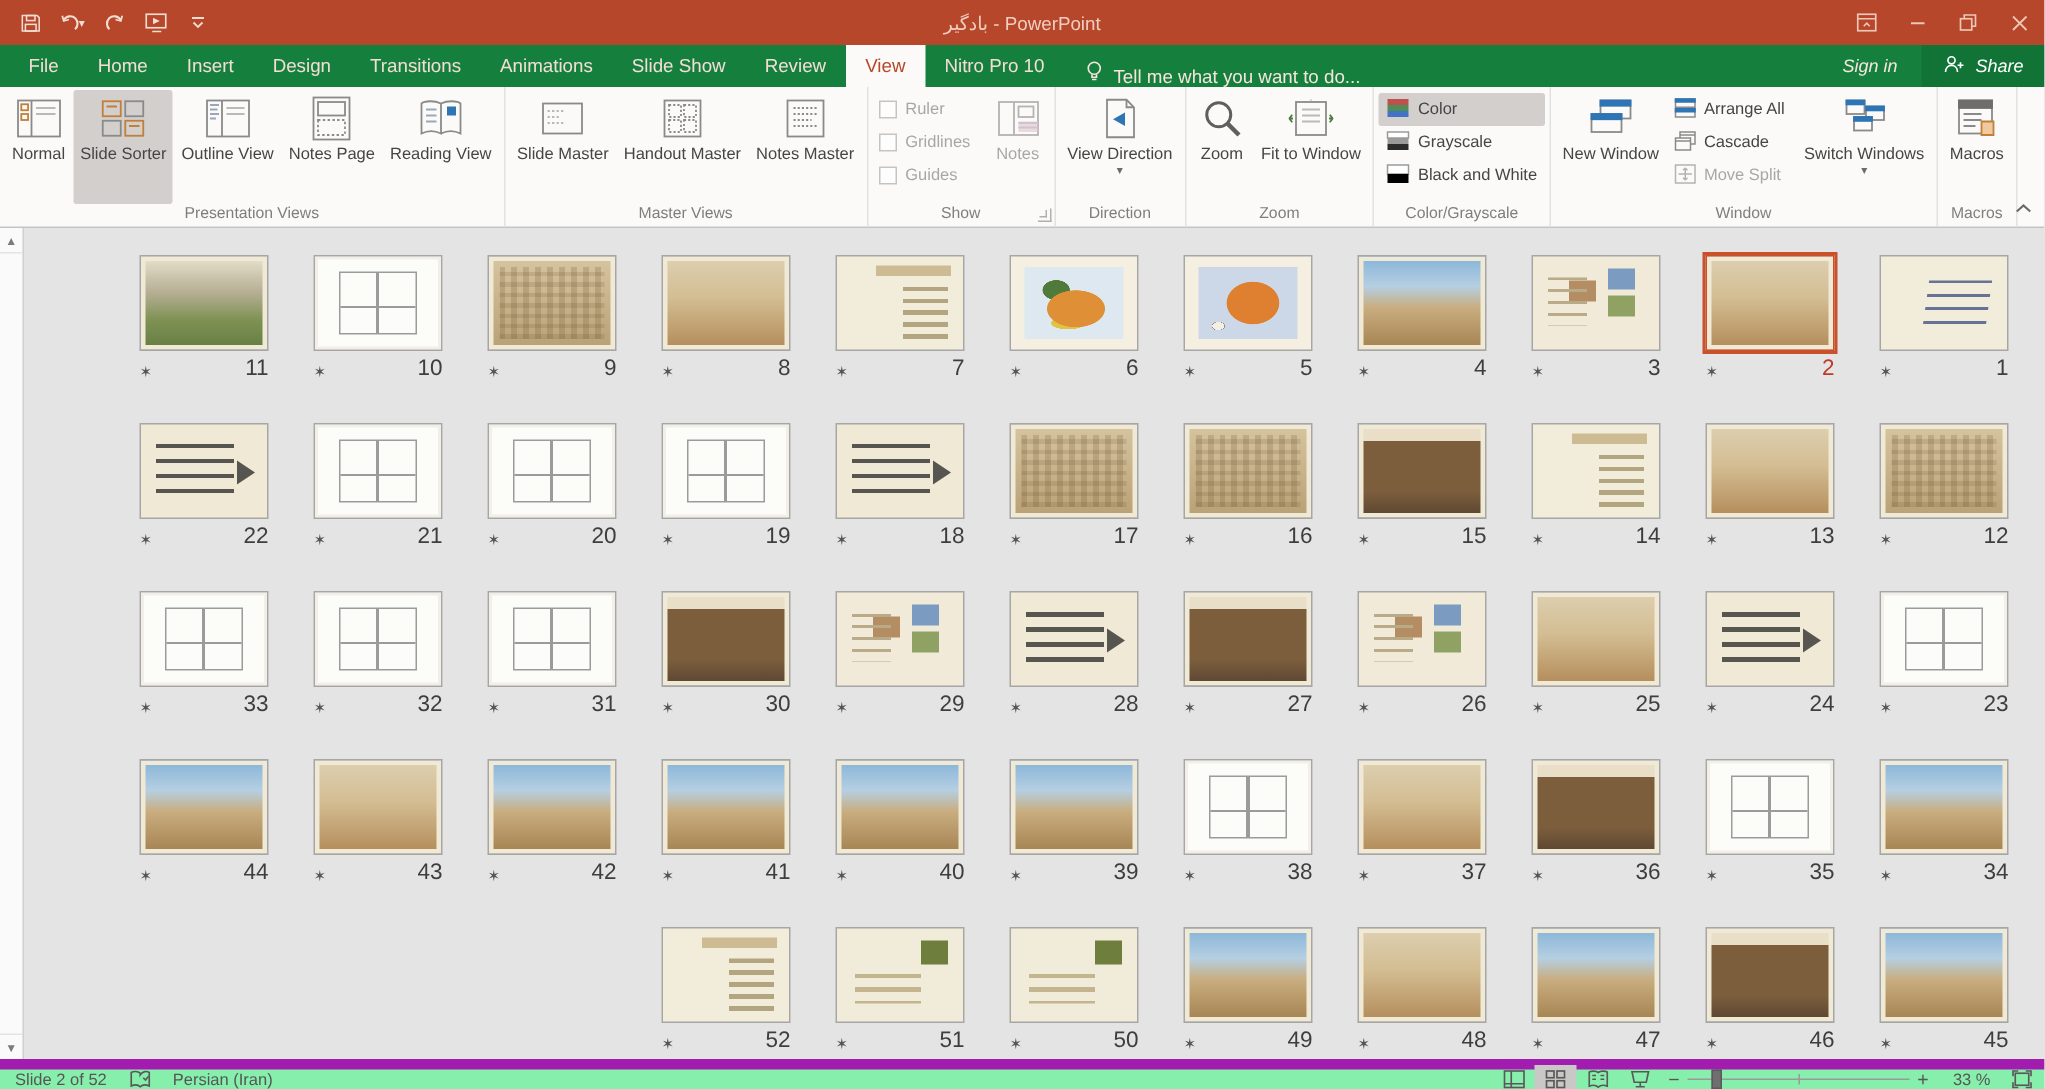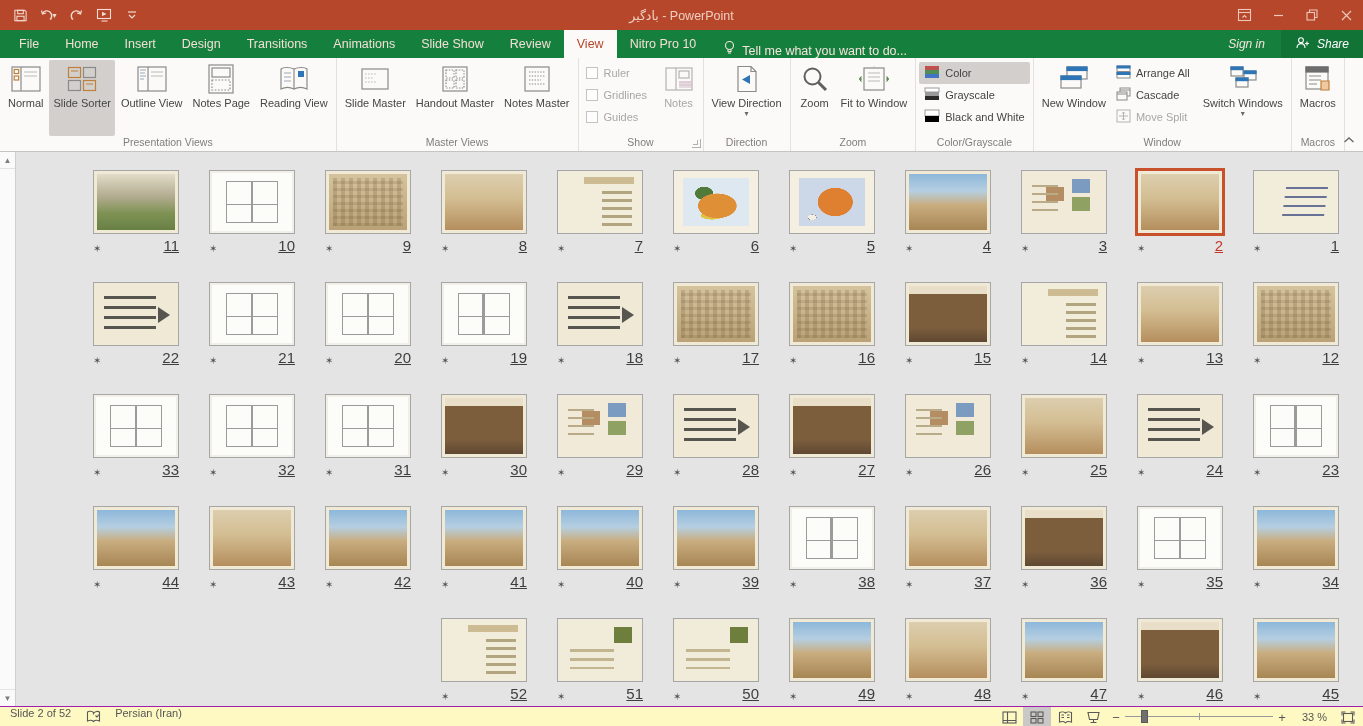--- a/index.html
+++ b/index.html
@@ -50,21 +50,21 @@
   .vscroll { position:absolute; left:0; top:0; bottom:0; width:16px; background:#fafafa; border-right:1px solid #cfcfcf; }
   .vs-btn { height:17px; display:flex; align-items:center; justify-content:center; color:#7c7c7c; font-size:8px; border-bottom:1px solid #e4e4e4; }
   .vs-btn.bottom { position:absolute; bottom:0; left:0; right:0; border-bottom:none; border-top:1px solid #e4e4e4; }
   .grid { position:absolute; left:16px; top:0; right:0; bottom:0; }
   .srow { display:flex; height:112px; padding-top:18px; margin-left:62px; }
   .scell { width:116px; display:flex; flex-direction:column; align-items:center; flex:0 0 auto; }
   .sthumb { width:86px; height:64px; background:#fff; border:1px solid #a6a6a6; position:relative; overflow:hidden; }
   .scell.selected .sthumb { border-color:#c8502a; outline:2px solid #c8502a; }
   .sinfo { width:86px; display:flex; justify-content:space-between; align-items:flex-end; margin-top:3px; }
   .sstar { font-size:10px; color:#565656; }
-  .snum { font-size:15px; color:#3e3e3e;text-decoration:underline; }
+  .snum { font-size:15px; color:#3e3e3e; }
   .scell.selected .snum { color:#c0392b; }
 
   
   .k-title { background:#f2ecdb; }
   .k-title::after { content:""; position:absolute; right:12px; top:16px; width:42px; height:30px;
     background:repeating-linear-gradient(180deg, rgba(45,62,120,.7) 0 2px, transparent 2px 9px); transform:skewX(-8deg); }
   .k-photo_sand { background:linear-gradient(180deg,#ded0b2 0%,#d3bd92 45%,#b28a58 100%); box-shadow:inset 0 0 0 3px #efe9d6; }
   .k-photo_sky { background:linear-gradient(180deg,#86b3d8 0%,#b5cfe2 32%,#c9ad7f 55%,#a3814f 100%); box-shadow:inset 0 0 0 3px #efe9d6; }
   .k-photo_green { background:linear-gradient(180deg,#e8e2cf 0%,#b4ad92 40%,#7f9254 68%,#647c42 100%); box-shadow:inset 0 0 0 3px #efe9d6; }
   .k-map_color { background:#f4efe0; }
@@ -100,21 +100,21 @@
   .k-mixed::before { content:""; position:absolute; right:16px; top:8px; width:18px; height:14px; background:#7b9cc0;
     box-shadow:0 18px 0 #8fa263, -26px 8px 0 #b48e62; }
   .k-mixed::after { content:""; position:absolute; left:10px; top:14px; width:26px; height:32px;
     background:repeating-linear-gradient(180deg,#b9ab88 0 2px,transparent 2px 8px); }
   .k-text_img { background:#f1ebd9; }
   .k-text_img::before { content:""; position:absolute; right:10px; top:8px; width:18px; height:16px; background:#6e7f3d; }
   .k-text_img::after { content:""; position:absolute; left:12px; top:30px; width:44px; height:20px;
     background:repeating-linear-gradient(180deg,#c3b590 0 3px,transparent 3px 9px); }
 
   
-  .statusbar { height:20px; background:#fef9c3; border-top:1px solid #a21caf; display:flex; font-size:11px; color:#565656; flex:0 0 auto; }
+  .statusbar { height:20px; background:#86efac; border-top:7px solid #a21caf; display:flex; align-items:center; font-size:11px; color:#565656; flex:0 0 auto; }
   .sb-item { padding:0 10px; white-space:nowrap; }
   .sb-icon { width:24px; height:20px; display:flex; align-items:center; justify-content:center; color:#595959; }
   .sb-right { margin-left:auto; display:flex; align-items:center; height:20px; }
   .viewbtn { width:28px; height:20px; display:flex; align-items:center; justify-content:center; color:#595959; }
   .viewbtn.active { background:#cac8c6; }
   .zoomctl { display:flex; align-items:center; height:20px; }
   .zbtn { width:18px; text-align:center; font-size:13px; color:#565656; }
   .ztrack { width:148px; height:20px; position:relative; }
   .ztrack .line { position:absolute; left:0; right:0; top:9px; height:1px; background:#9a9a9a; }
   .ztrack .tick { position:absolute; left:50%; top:6px; width:1px; height:7px; background:#9a9a9a; }

